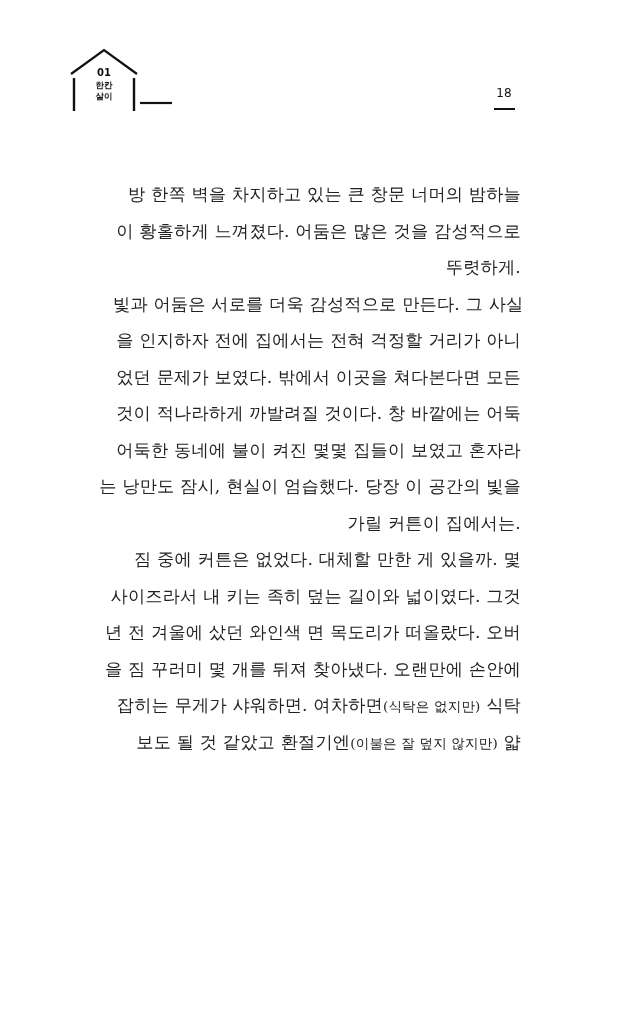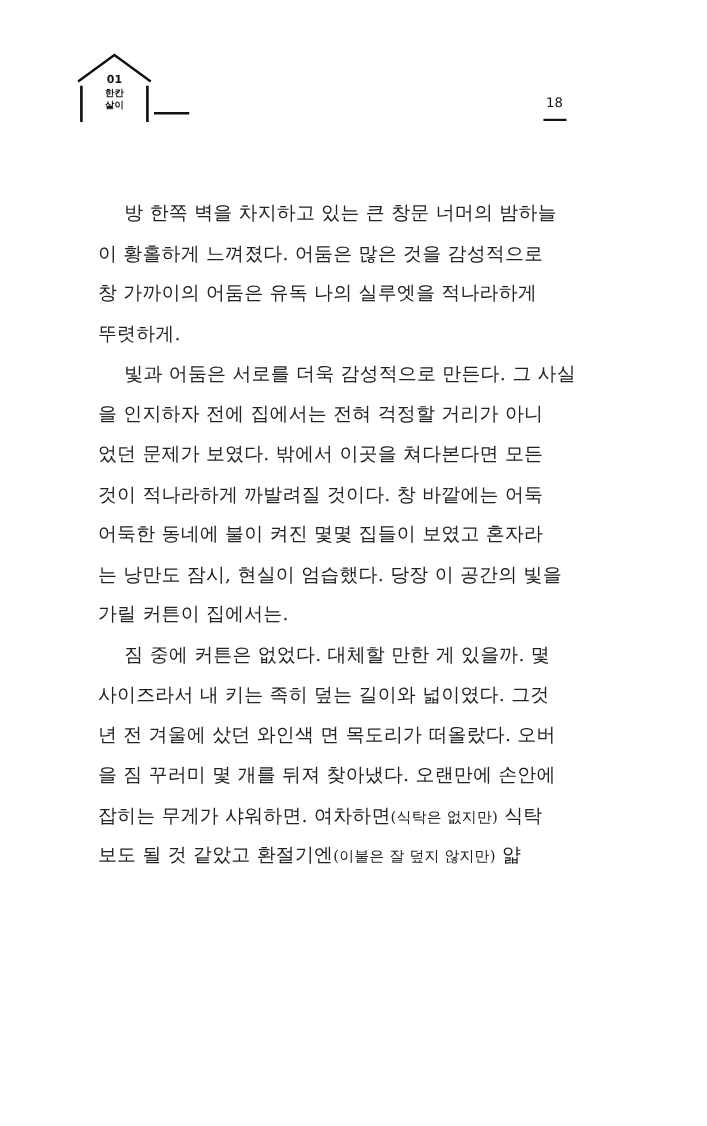--- a/index.html
+++ b/index.html
@@ -1,24 +1,24 @@
 <!DOCTYPE html>
 <html><head>
 <meta charset="utf-8">
 <style>
   html, body { margin: 0; padding: 0; background: #ffffff; }
   body { width: 643px; height: 1024px; position: relative; overflow: hidden; font-family: "DejaVu Serif", "Liberation Serif", serif; color: #222; }
   .header { position: absolute; left: 0; top: 0; width: 525px; height: 130px; }
   .house { position: absolute; left: 68px; top: 48px; width: 110px; height: 66px; }
   .house svg { position: absolute; left: 0; top: 0; }
   .chapter-num { position: absolute; left: 92px; top: 67px; width: 24px; text-align: center; font-family: "DejaVu Sans", sans-serif; font-weight: bold; font-size: 10px; color: #111; letter-spacing: 0px; }
-  .chapter-title { position: absolute; left: 90px; top: 80px; width: 28px; text-align: center; font-family: Liberation Mono, monospace; font-size: 8.5px; line-height: 11px; color: #111; font-weight: bold; }
+  .chapter-title { position: absolute; left: 90px; top: 80px; width: 28px; text-align: center; font-family: Liberation Sans, sans-serif; font-size: 8.5px; line-height: 11px; color: #111; font-weight: bold; }
   .page-number { position: absolute; left: 490px; top: 86px; width: 28px; text-align: center; font-family: "DejaVu Sans", sans-serif; font-size: 12px; color: #111; }
   .page-underline { position: absolute; left: 494px; top: 108px; width: 21px; height: 2px; background: #111; }
-  .body-text { position: absolute; left: 89px; top: 176px; width: 432px; }
+  .body-text { position: absolute; left: 89px; top: 176px; width: 432px; text-align: right; }
   .line { height: 36.5px; line-height: 36.5px; font-size: 17.2px; white-space: nowrap; letter-spacing: 0.2px; color: #222; }
   .line.indent { padding-left: 24px; }
   .small { font-size: 13.5px; }
 </style>
 </head>
 <body>
 
 <div class="header">
   <div class="house">
     <svg width="110" height="66" viewBox="0 0 110 66" xmlns="http://www.w3.org/2000/svg">
@@ -35,21 +35,20 @@
   </div>
   <div class="page-number">18</div>
   <div class="page-underline"></div>
 </div>
 
 <div class="body-text">
 
   <div>
     <div class="line indent">방 한쪽 벽을 차지하고 있는 큰 창문 너머의 밤하늘</div>
     <div class="line">이 황홀하게 느껴졌다. 어둠은 많은 것을 감성적으로</div>
-    <div class="line">창 가까이의 어둠은 유독 나의 실루엣을 적나라하게</div>
     <div class="line">뚜렷하게.</div>
   </div>
 
   <div>
     <div class="line indent">빛과 어둠은 서로를 더욱 감성적으로 만든다. 그 사실</div>
     <div class="line">을 인지하자 전에 집에서는 전혀 걱정할 거리가 아니</div>
     <div class="line">었던 문제가 보였다. 밖에서 이곳을 쳐다본다면 모든</div>
     <div class="line">것이 적나라하게 까발려질 것이다. 창 바깥에는 어둑</div>
     <div class="line">어둑한 동네에 불이 켜진 몇몇 집들이 보였고 혼자라</div>
     <div class="line">는 낭만도 잠시, 현실이 엄습했다. 당장 이 공간의 빛을</div>

